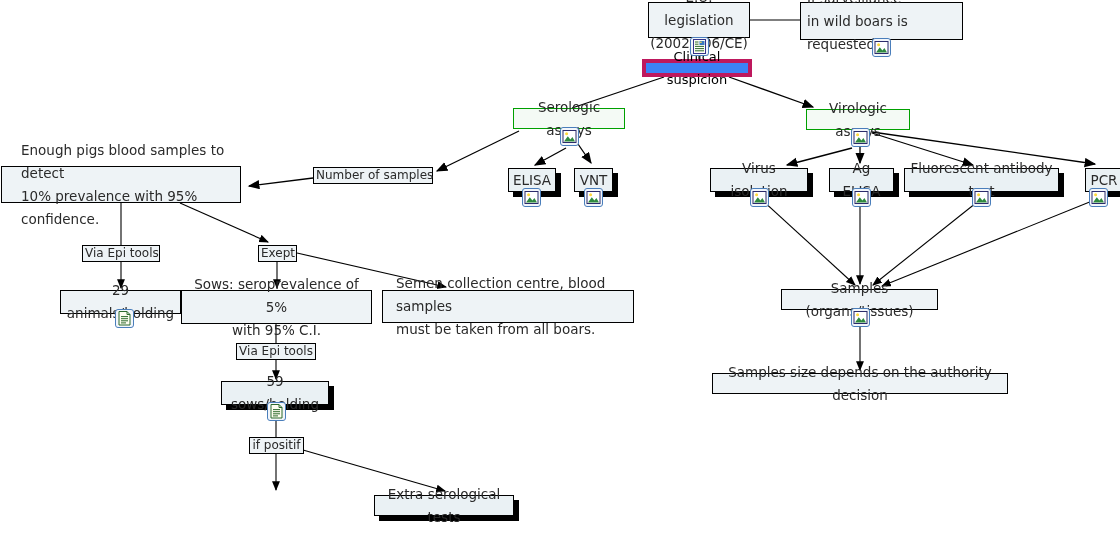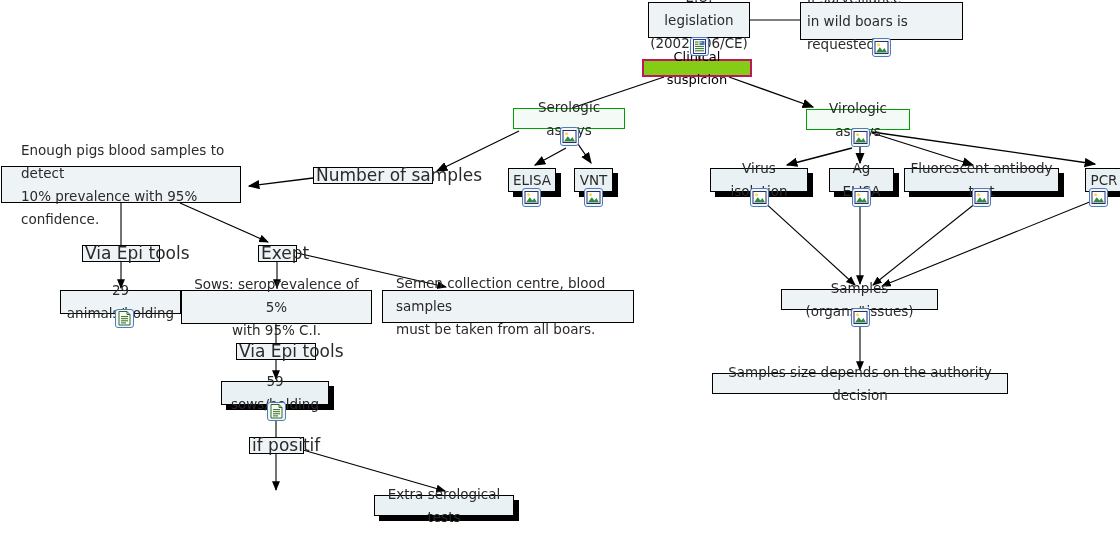--- a/index.html
+++ b/index.html
@@ -39,35 +39,35 @@
     z-index: 5;
   }
   .node.shadow {
     box-shadow: 5px 5px 0 0 #000000;
   }
   .node.green {
     border: 1px solid #00a000;
     background: #f4faf5;
   }
   .node.highlight {
-    background: #84cc16;
-    border: 2px solid #be185d;
+    background: #3b82f6;
+    border: 4px solid #be185d;
     color: #000000;
     justify-content: flex-end;
   }
   .node.plain {
     background: #eef3f6;
   }
   .label {
     position: absolute;
     box-sizing: border-box;
     border: 1px solid #000000;
     background: #eef3f6;
     color: #2a2a2a;
-    font-size: 17px;
+    font-size: 12px;
     line-height: 14px;
     text-align: center;
     padding: 0px 2px;
     white-space: nowrap;
     z-index: 6;
   }
   
   .icon-badge {
     position: absolute;
     width: 19px;

